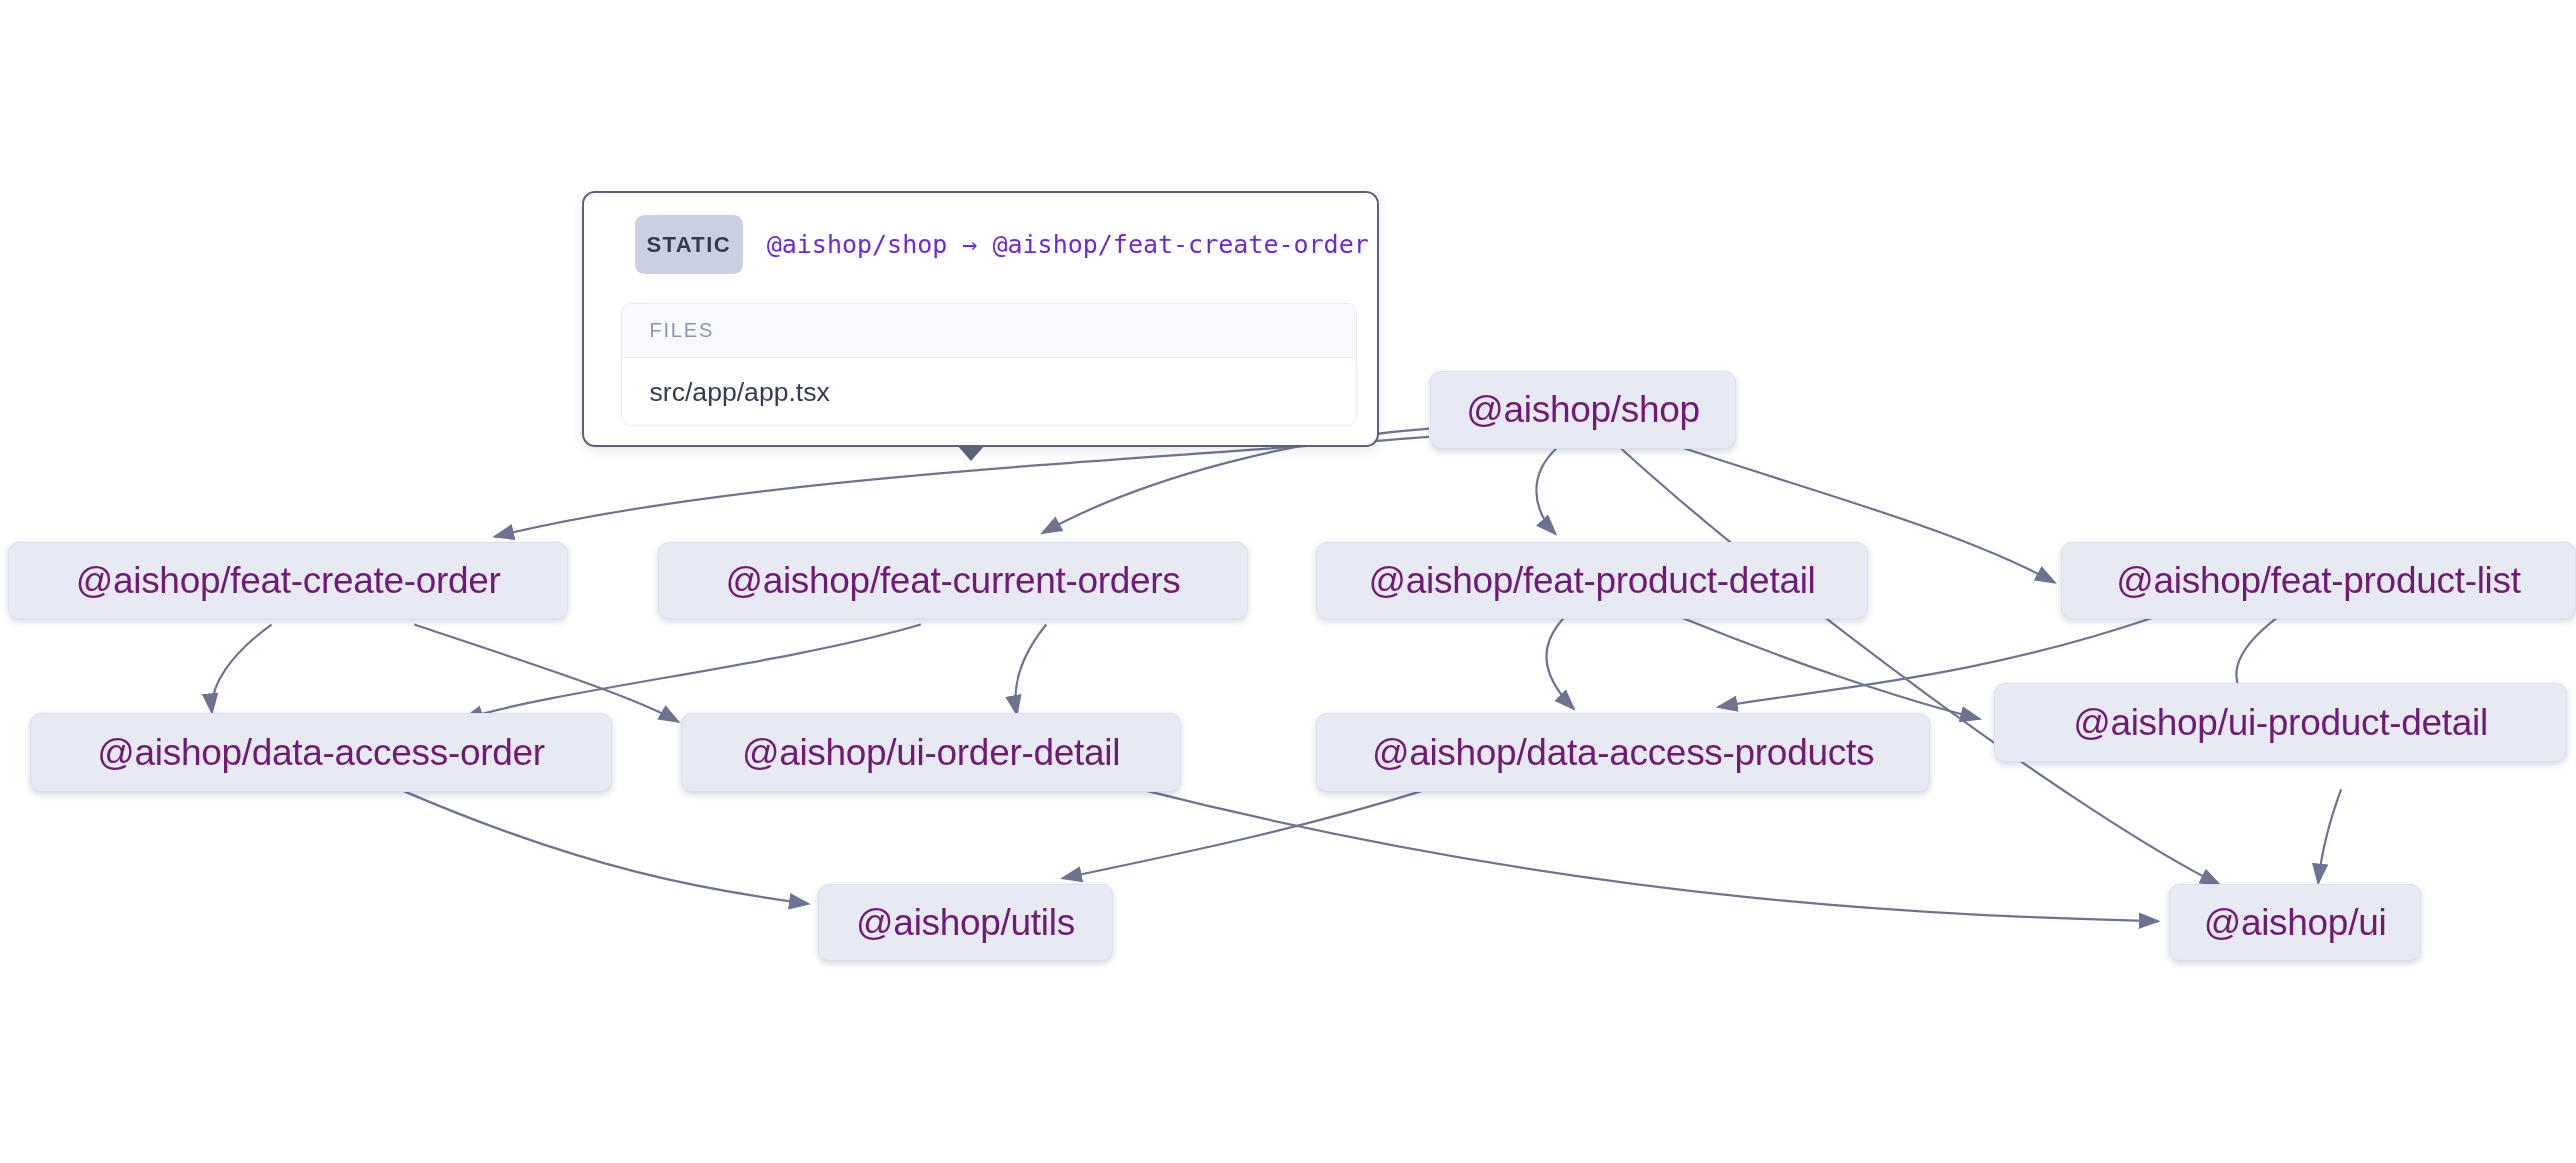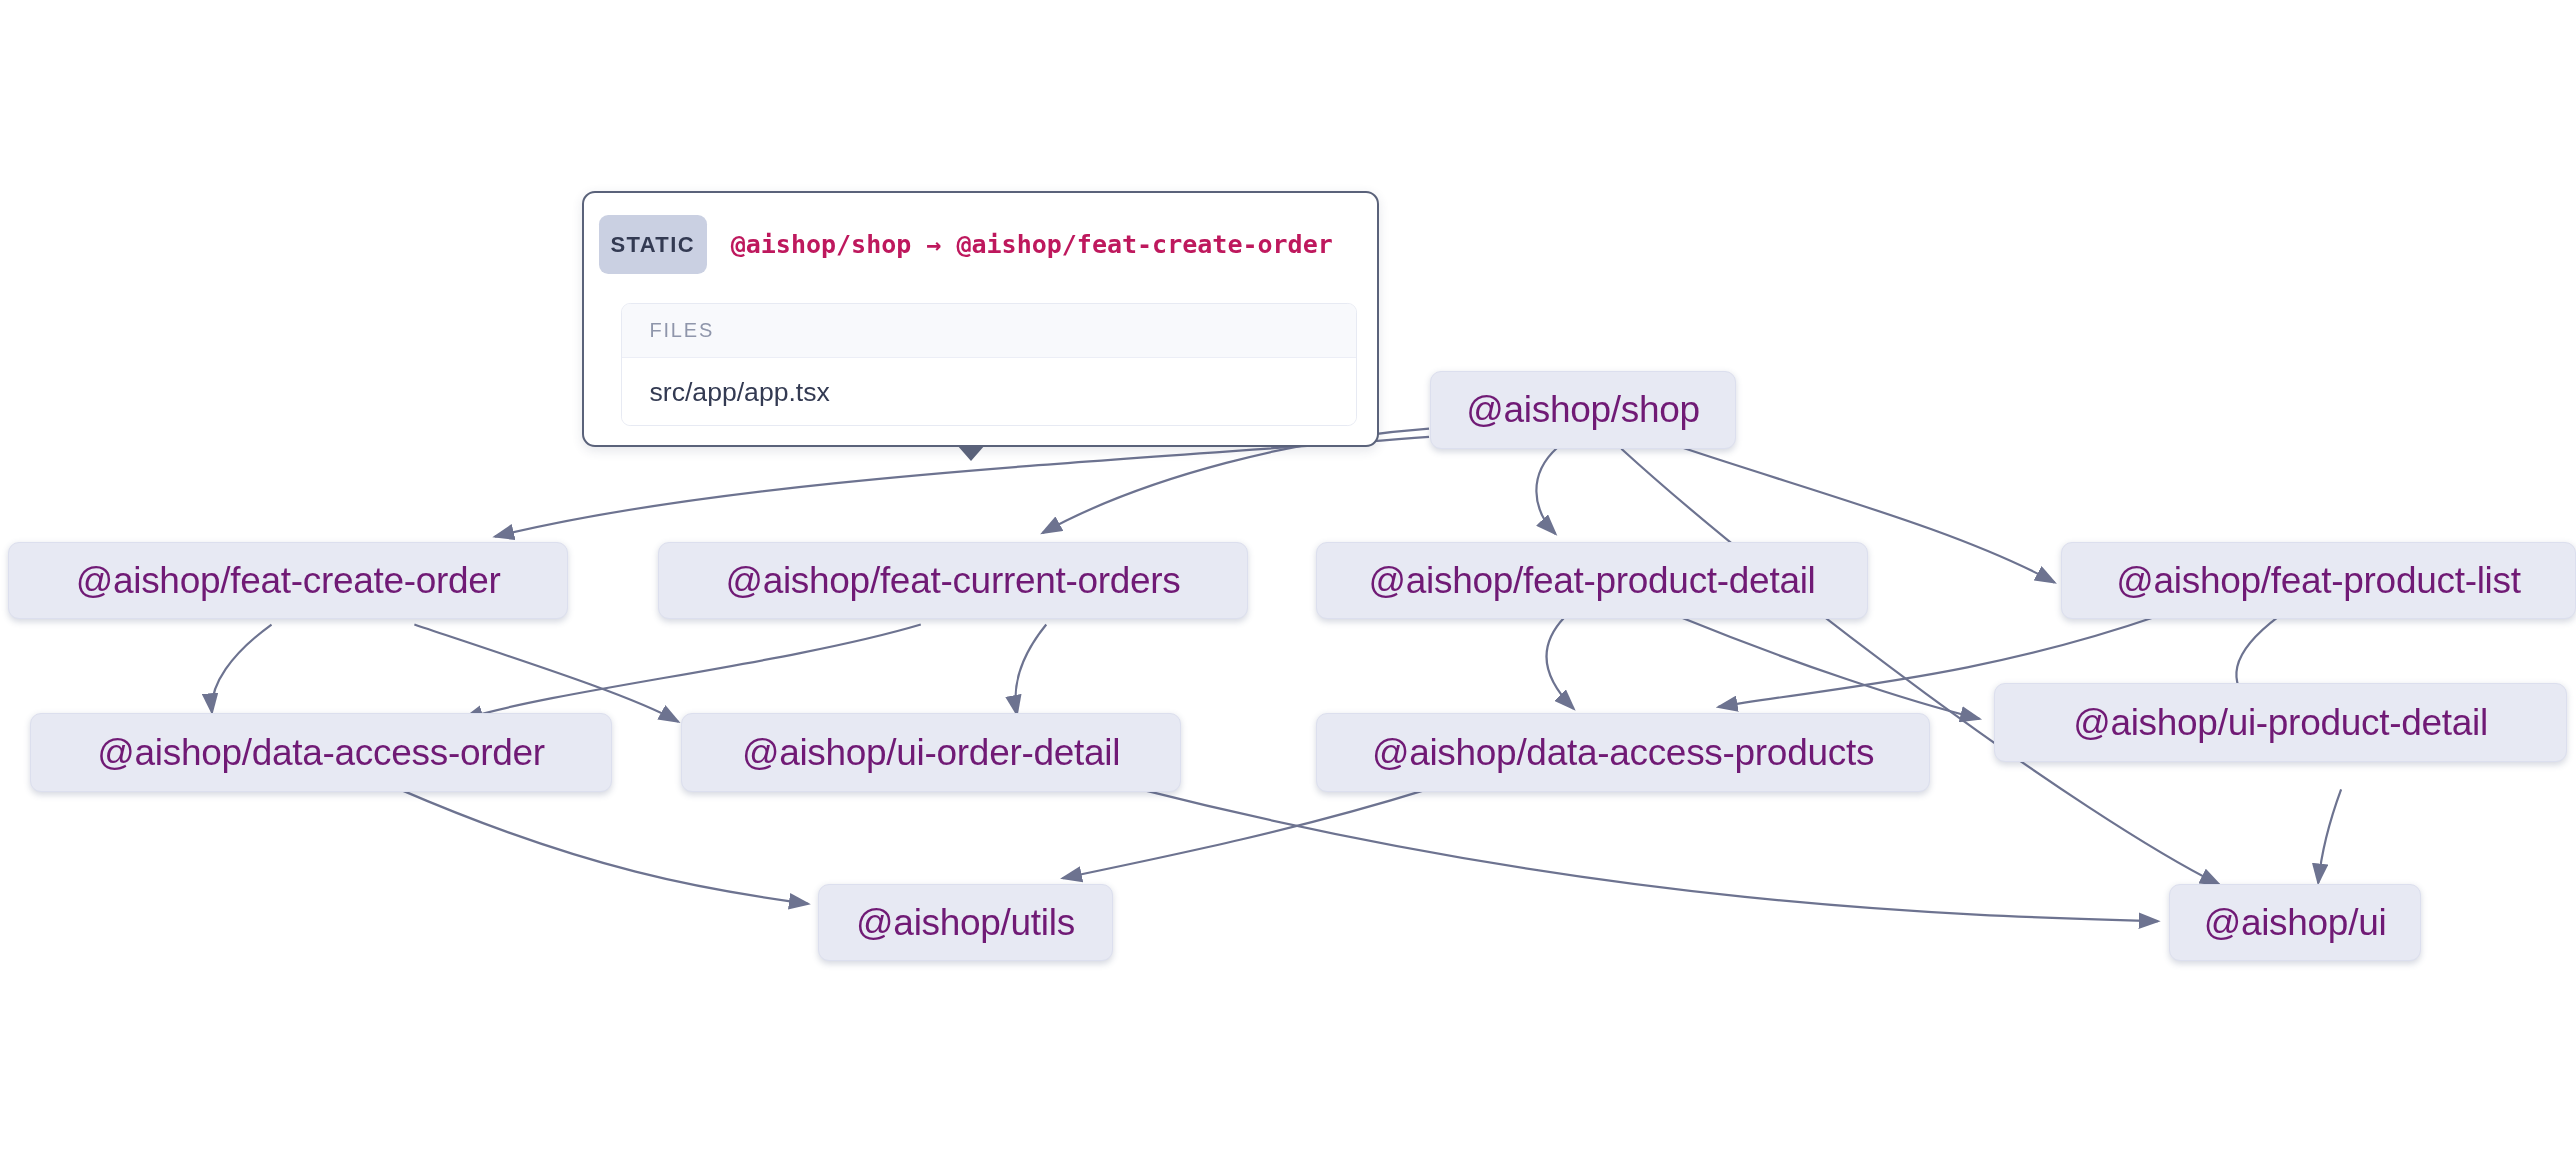--- a/index.html
+++ b/index.html
@@ -7,29 +7,29 @@
           font-family:"Liberation Sans", sans-serif;}
   #edges{position:absolute;left:0;top:0;width:2576px;height:1163px;}
   #edges path.edge{fill:none;stroke:#6d7390;stroke-width:2.4px;}
   .node{position:absolute;display:flex;align-items:center;justify-content:center;
         background:#e7e9f3;border:0.9px solid #dcdfee;border-radius:11px;
         box-shadow:0 2.7px 6.4px rgba(70,80,120,0.22);
         color:#701a75;font-size:37px;letter-spacing:-0.3px;white-space:nowrap;cursor:pointer;}
   
   .tooltip{position:absolute;left:582px;top:191px;width:797px;height:256px;box-sizing:border-box;
            background:#ffffff;border:2.7px solid #5a627a;border-radius:13px;
-           box-shadow:0 3.7px 11px rgba(50,60,90,0.12);}
+           box-shadow:0 3.7px 11px rgba(50,60,90,0.12);padding-left:36px;}
   .tooltip-caret{position:absolute;left:957px;top:445px;width:0;height:0;
                  border-left:14.7px solid transparent;border-right:14.7px solid transparent;
                  border-top:16.5px solid #5a627a;}
   .tt-header{display:flex;align-items:center;gap:24px;padding:22px 22px 0 14.7px;}
   .tt-badge{background:#cad0e2;color:#333a52;border-radius:9.2px;height:59px;min-width:108px;
             display:flex;align-items:center;justify-content:center;
             font-size:22px;font-weight:bold;letter-spacing:1.4px;}
-  .tt-relation{font-family:"DejaVu Sans Mono", monospace;font-size:25px;color:#be185d;white-space:nowrap;font-weight:bold;}
+  .tt-relation{font-family:"DejaVu Sans Mono", monospace;font-size:25px;color:#6d28d9;white-space:nowrap;}
   .tt-files{position:absolute;left:37px;right:20px;top:110px;height:123px;box-sizing:border-box;
             border:0.9px solid #e7eaf3;border-radius:9.2px;background:#ffffff;overflow:hidden;}
   .tt-files-header{height:53px;line-height:53px;background:#f8f9fc;border-bottom:0.9px solid #eceef6;
                    color:#8f96ab;font-size:20px;letter-spacing:1.8px;padding-left:27.5px;}
   .tt-file-row{height:68px;line-height:68px;padding-left:27.5px;color:#333a52;font-size:26.6px;background:#ffffff;}
 </style>
 </head>
 <body>
 
 <div id="canvas">

